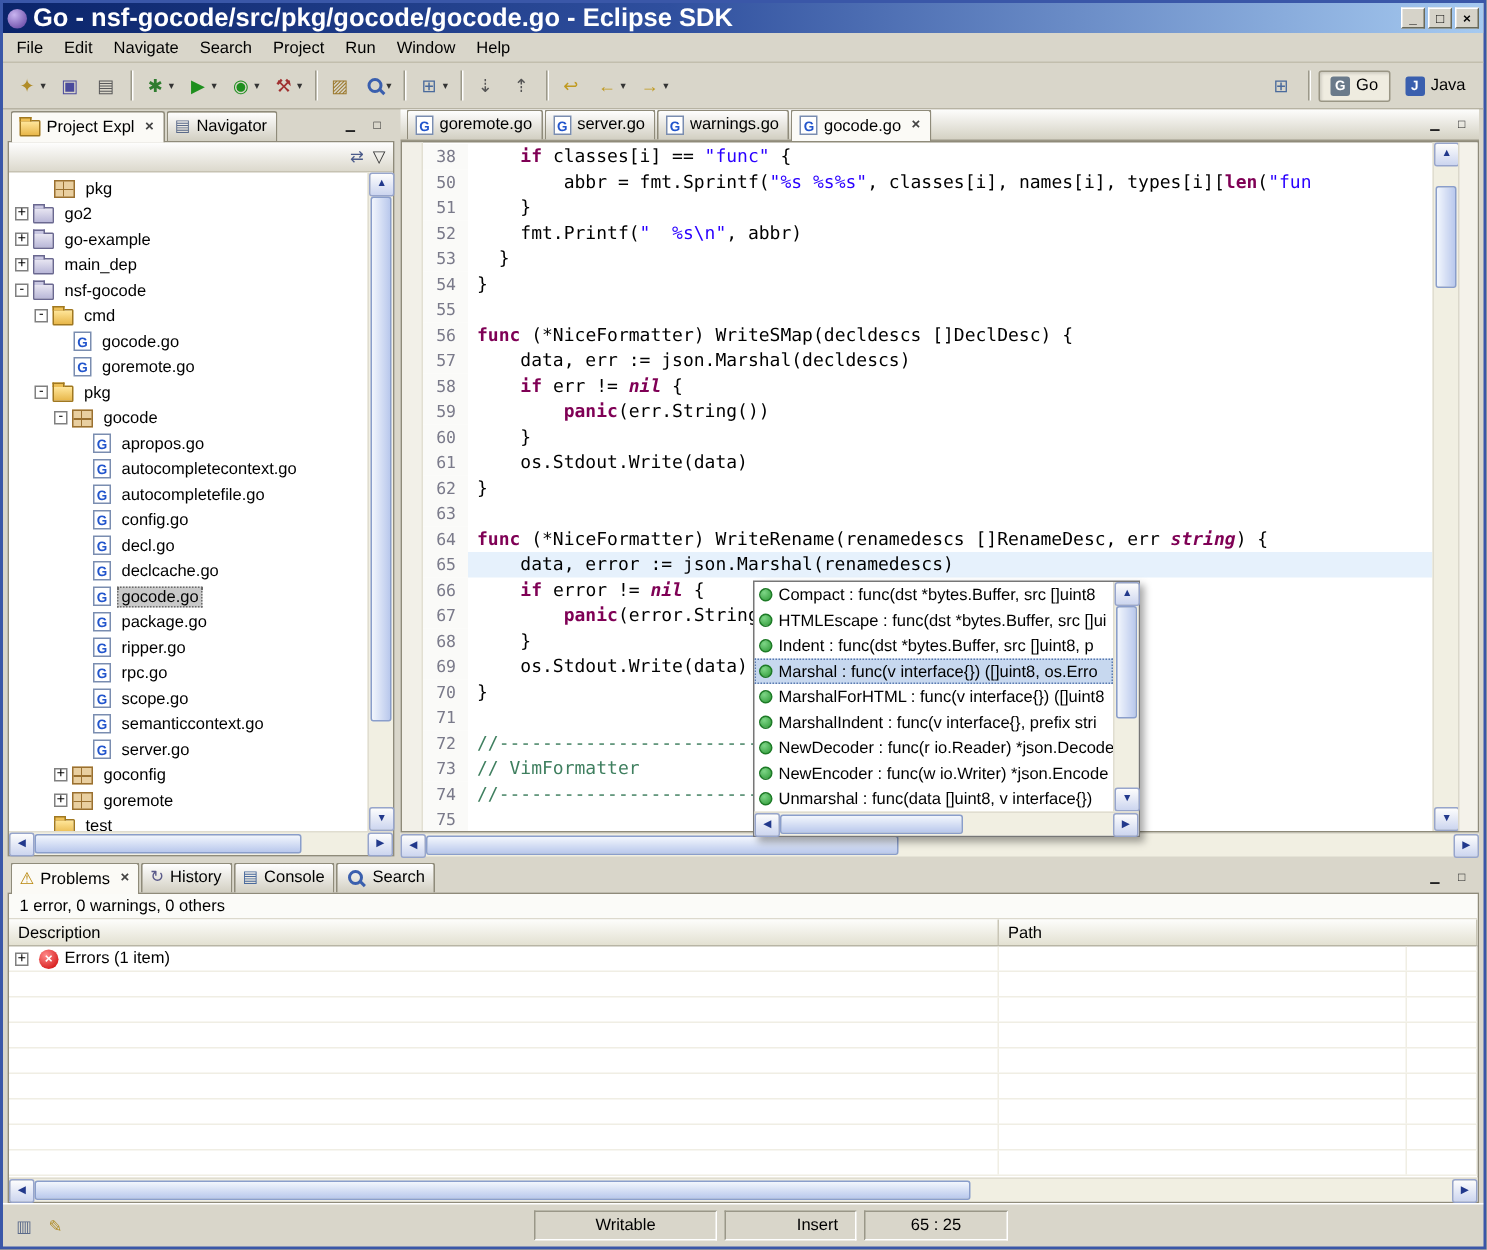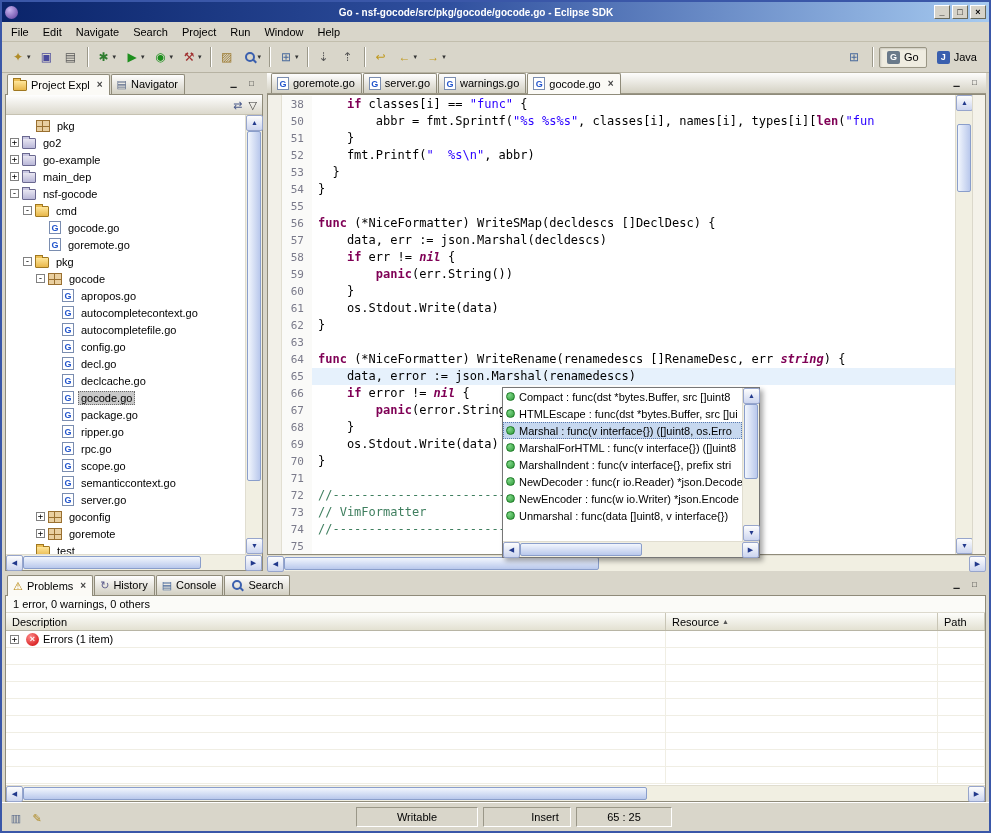--- a/index.html
+++ b/index.html
@@ -3,21 +3,21 @@
 <meta charset="utf-8">
 <style>
   html,body{margin:0;padding:0;background:#7a7a7a;}
   *{box-sizing:border-box;}
   .window{width:991px;height:833px;display:flex;flex-direction:column;background:#d9d6ca;
     border:2px solid #3a57a8;font-family:"Liberation Sans",sans-serif;font-size:11px;color:#000;overflow:hidden;}
   
   .titlebar{height:20px;flex:none;background:linear-gradient(90deg,#0a246a 0%,#2f4f9e 45%,#a6caf0 100%);
     display:flex;align-items:center;padding:0 3px;gap:4px;}
   .title-icon{width:13px;height:13px;border-radius:50%;background:radial-gradient(circle at 35% 30%,#c8b4f0,#5a3a9a);flex:none;}
-  .title-text{color:#fff;font-weight:bold;font-size:10px;flex:1;white-space:nowrap;overflow:hidden;text-align:center;}
+  .title-text{color:#fff;font-weight:bold;font-size:17px;flex:1;white-space:nowrap;overflow:hidden;}
   .win-controls{display:flex;gap:2px;}
   .win-btn{width:16px;height:14px;background:#d6d3c9;border:1px solid;border-color:#fff #6a6a5a #6a6a5a #fff;
     font-size:9px;line-height:12px;text-align:center;font-weight:bold;color:#000;}
   
   .menubar{height:20px;flex:none;display:flex;align-items:center;padding-left:2px;border-bottom:1px solid #c2bead;}
   .menu-item{padding:3px 7px;}
   
   .toolbar{height:31px;flex:none;display:flex;align-items:center;padding:2px 4px;border-bottom:1px solid #b7b3a3;}
   .tb-groups{display:flex;align-items:center;}
   .tb-btn{display:flex;align-items:center;height:22px;padding:0 3px;border:1px solid transparent;border-radius:2px;}
@@ -560,20 +560,24 @@
           <div class="ac-main">
             <div class="ac-items" id="ac-items">
                 <div class="ac-item">
                   <span class="ic-method"></span>
                   <span>Compact : func(dst *bytes.Buffer, src []uint8</span>
                 </div>
                 <div class="ac-item">
                   <span class="ic-method"></span>
                   <span>HTMLEscape : func(dst *bytes.Buffer, src []ui</span>
                 </div>
+                <div class="ac-item">
+                  <span class="ic-method"></span>
+                  <span>Indent : func(dst *bytes.Buffer, src []uint8, p</span>
+                </div>
                 <div class="ac-item selected">
                   <span class="ic-method"></span>
                   <span>Marshal : func(v interface{}) ([]uint8, os.Erro</span>
                 </div>
                 <div class="ac-item">
                   <span class="ic-method"></span>
                   <span>MarshalForHTML : func(v interface{}) ([]uint8</span>
                 </div>
                 <div class="ac-item">
                   <span class="ic-method"></span>
@@ -641,24 +645,20 @@
         <span class="view-corner">
           <span class="corner-btn">▁</span>
           <span class="corner-btn">□</span>
         </span>
       </div>
     <div class="view-body">
       <div class="summary">1 error, 0 warnings, 0 others</div>
       <div class="tbl-header" id="tbl-header">
           <span class="th col0">
             <span>Description</span>
-          </span>
-          <span class="th col1">
-            <span>Resource</span>
-            <span class="sort">▲</span>
           </span>
           <span class="th col2">
             <span>Path</span>
           </span>
         </div>
       <div class="tbl-rows" id="tbl-rows">
           <div class="tbl-row">
             <span class="td col0 first">
               <span class="expander">+</span>
               <span class="ic-error">×</span>

